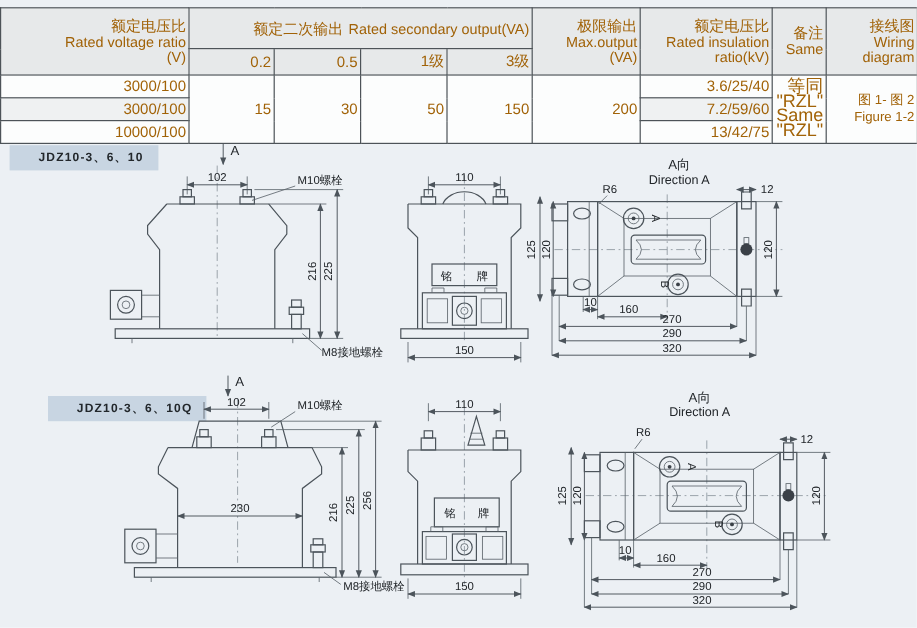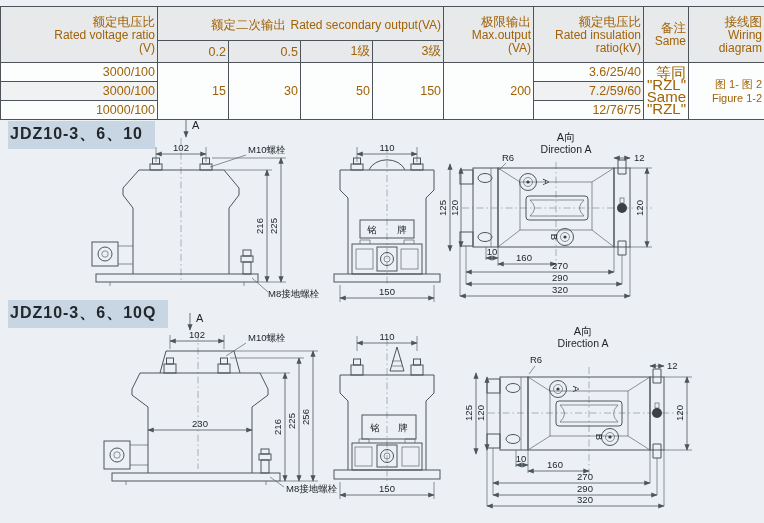--- a/index.html
+++ b/index.html
@@ -15,21 +15,21 @@
   .hen{font-size:12px;line-height:13px;}
   .r1{height:34px;} .r2{height:22px;font-size:12.5px;}
   tbody tr{height:19px;margin-left:44px;}
   tbody td{font-size:12.5px;}
   td.lite{border-top:1px solid #c6cbcf;border-bottom:1px solid #c6cbcf;}
   tr.shade td.lite{background:#eff1f2;}
   .small{font-size:15px;line-height:12px;}
   .wir{font-size:11px;line-height:14px;}
   
   .sec-label{position:absolute;left:8px;background:#c8d5e2;color:#22272b;
-    font-size:16px;font-weight:bold;padding:3px 12px 4px 2px;letter-spacing:1px;text-align:right;}
+    font-size:10px;font-weight:bold;padding:3px 12px 4px 24px;letter-spacing:1px;text-align:right;}
   
   svg{position:absolute;left:0;}
   .ln{stroke:#4c545b;stroke-width:1;fill:none;}
   .tn{stroke:#5d656c;stroke-width:.7;fill:none;}
   .dm{stroke:#4c545b;stroke-width:.8;fill:none;}
   .cl{stroke:#8a949c;stroke-width:.7;fill:none;stroke-dasharray:7 3 1.5 3;}
   .fl{fill:#3a4047;stroke:none;}
   text.d{font-size:9.5px;fill:#22262a;font-family:"Liberation Sans","DejaVu Sans",sans-serif;}
   text.t{font-size:11px;fill:#22262a;font-family:"Liberation Sans","DejaVu Sans",sans-serif;}
 </style>
@@ -107,21 +107,21 @@
           <div class="wir">图 1- 图 2</div>
           <div class="wir">Figure 1-2</div>
         </td>
       </tr>
       <tr class="shade">
         <td class="lite">3000/100</td>
         <td class="lite">7.2/59/60</td>
       </tr>
       <tr>
         <td class="lite">10000/100</td>
-        <td class="lite">12/76/75</td>
+        <td class="lite">13/42/75</td>
       </tr>
     </tbody>
   </table>
 
   <div class="sec-label" style="top:121px;">JDZ10-3、6、10</div>
 
   <svg style="top:116px;" width="764" height="193" viewBox="0 0 764 193">
     <defs>
       <marker id="m1" viewBox="0 0 10 10" refX="9" refY="5" markerWidth="8" markerHeight="8" orient="auto-start-reverse">
         <path d="M0,1 L10,5 L0,9 z" fill="#4c545b"></path>
@@ -254,21 +254,21 @@
       <text class="d" x="524" y="145" text-anchor="middle">160</text>
       <line class="dm" x1="466" y1="156" x2="614" y2="156" marker-start="url(#m1)" marker-end="url(#m1)"></line>
       <text class="d" x="560" y="153" text-anchor="middle">270</text>
       <line class="dm" x1="466" y1="168" x2="622" y2="168" marker-start="url(#m1)" marker-end="url(#m1)"></line>
       <text class="d" x="560" y="165" text-anchor="middle">290</text>
       <line class="dm" x1="460" y1="180" x2="630" y2="180" marker-start="url(#m1)" marker-end="url(#m1)"></line>
       <text class="d" x="560" y="177" text-anchor="middle">320</text>
     </g>
   </svg>
 
-  <div class="sec-label" style="top:300px;">JDZ10-3、6、10Q</div>
+  <div class="sec-label" style="top:330px;margin-left:32px;">JDZ10-3、6、10Q</div>
 
   <svg style="top:309px;" width="764" height="214" viewBox="0 0 764 214">
     <defs>
       <marker id="m2" viewBox="0 0 10 10" refX="9" refY="5" markerWidth="8" markerHeight="8" orient="auto-start-reverse">
         <path d="M0,1 L10,5 L0,9 z" fill="#4c545b"></path>
       </marker>
     </defs>
 
     <g>
       <path class="cl" d="M198,24 V160"></path>

